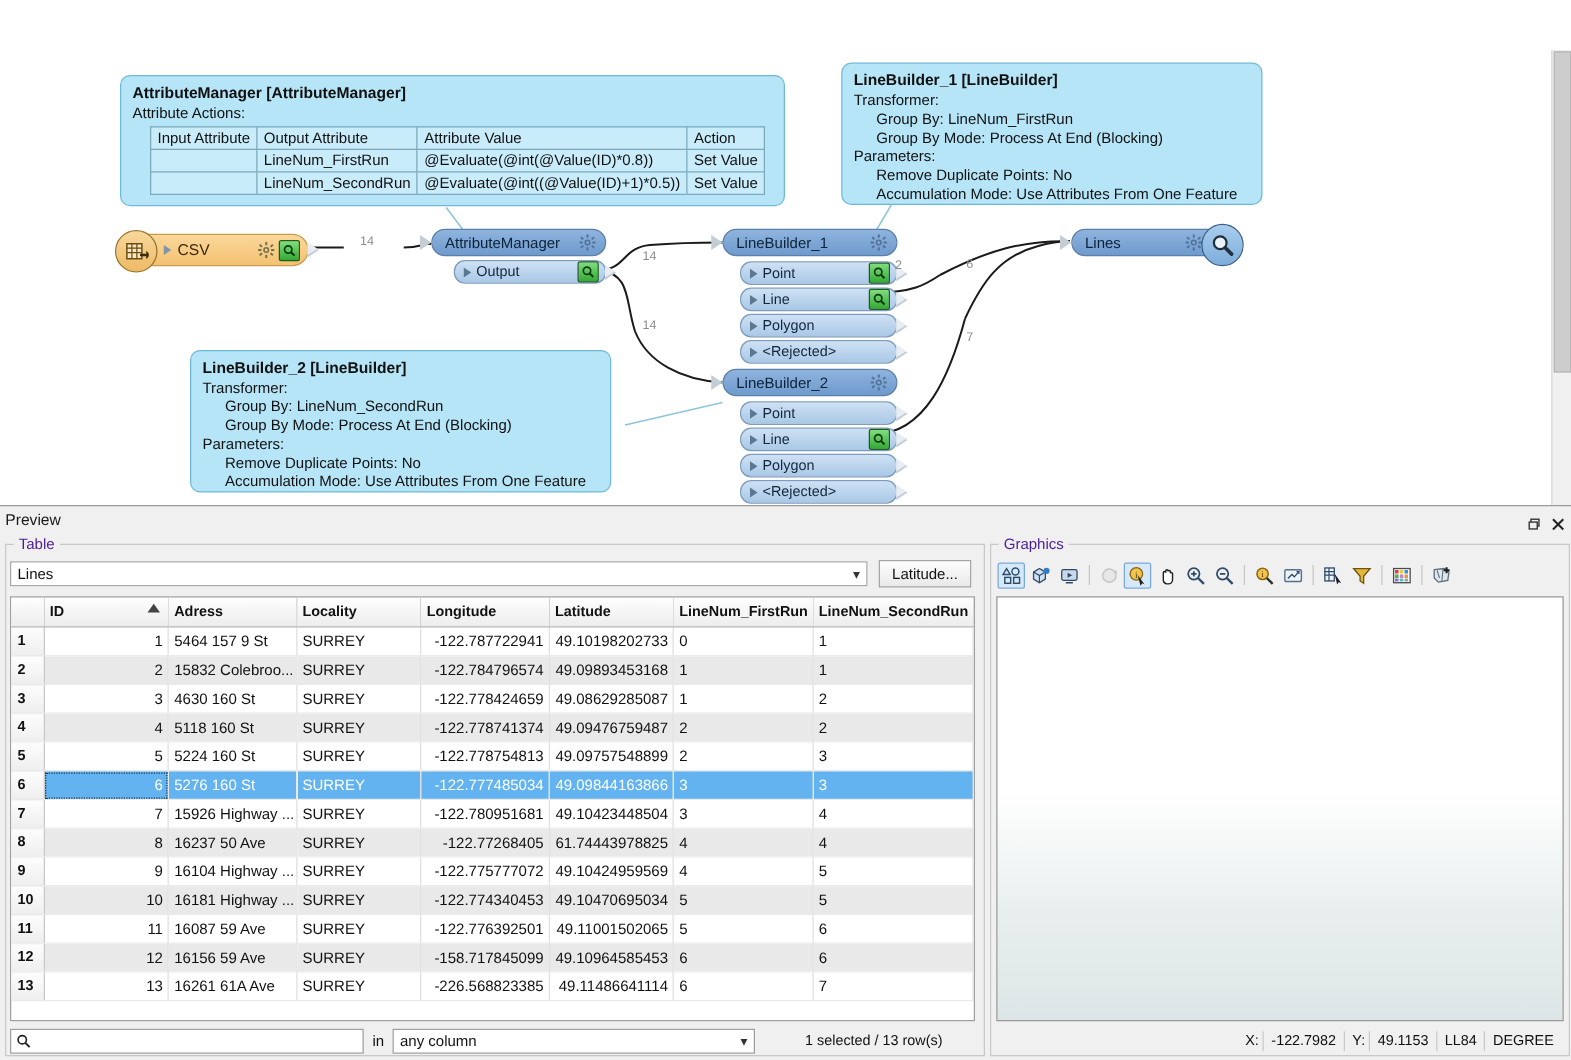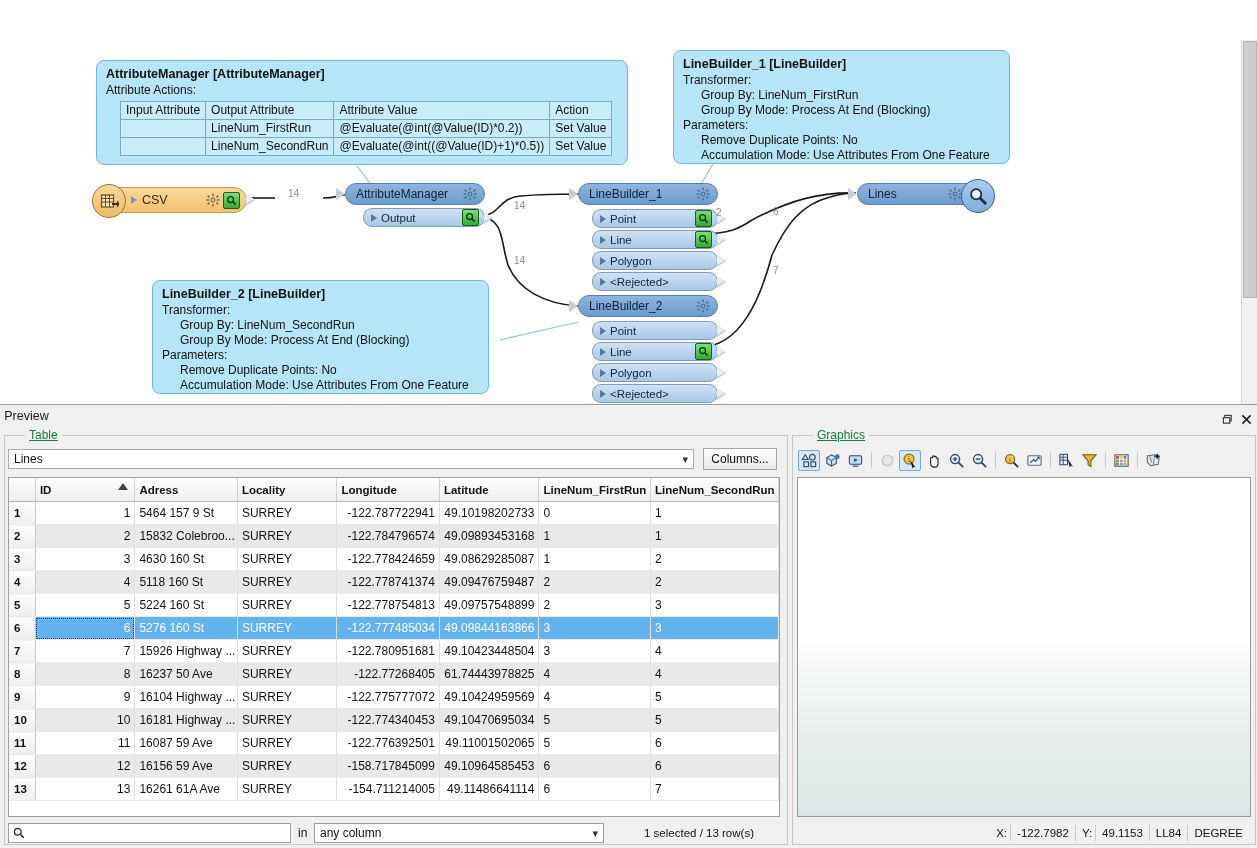--- a/index.html
+++ b/index.html
@@ -86,21 +86,21 @@
   }
   .connlabel{position:absolute;color:#8c8c8c;font-size:10px;}
   #wires{position:absolute;left:0;top:0;width:1257px;height:404px;pointer-events:none;}
 
   
   #preview{position:absolute;left:0;top:404px;width:1257px;height:444px;background:#f0f0f0;border-top:1px solid #9a9a9a;}
   #pv-title{position:absolute;left:-9px;top:4px;font-size:12.5px;color:#1a1a1a;}
   .pvbtn{position:absolute;top:7px;width:16px;height:15px;display:flex;align-items:center;justify-content:center;color:#333;}
   
   .groupbox{position:absolute;border:1px solid #c8c8c8;background:#f0f0f0;}
-  .glabel{position:absolute;background:#f0f0f0;padding:0 4px;font-size:12px;color:#15803d;top:-8px;left:20px;text-decoration:underline;}
+  .glabel{position:absolute;background:#f0f0f0;padding:0 4px;font-size:12px;color:#4c1d95;top:-8px;left:6px;}
 
   
   #tbl-combo{
     position:absolute;left:8px;top:449px;width:686px;height:20px;background:#fff;border:1px solid #aaa;
     font-size:12px;display:flex;align-items:center;padding-left:5px;box-sizing:border-box;color:#111;
   }
   #tbl-combo .caret{position:absolute;right:5px;top:3px;color:#333;font-size:11px;}
   #columns-btn{
     position:absolute;left:703px;top:448px;width:74px;height:22px;border:1px solid #a6a6a6;
     background:linear-gradient(#fdfdfd,#e9e9e9);font-size:12px;display:flex;align-items:center;justify-content:center;
@@ -176,21 +176,21 @@
       <tbody>
           <tr>
         <th>Input Attribute</th>
         <th>Output Attribute</th>
         <th>Attribute Value</th>
         <th>Action</th>
       </tr>
       <tr>
         <td class="empty"></td>
         <td>LineNum_FirstRun</td>
-        <td>@Evaluate(@int(@Value(ID)*0.2))</td>
+        <td>@Evaluate(@int(@Value(ID)*0.8))</td>
         <td>Set Value</td>
       </tr>
       <tr>
         <td class="empty"></td>
         <td>LineNum_SecondRun</td>
         <td>@Evaluate(@int((@Value(ID)+1)*0.5))</td>
         <td>Set Value</td>
       </tr>
     </tbody>
       </table>
@@ -460,21 +460,21 @@
 
   <div class="groupbox" style="left:792px;top:30px;width:462px;height:408px;">
     <span class="glabel">Graphics</span>
   </div>
 </div>
 
 <div id="tbl-combo">
   <span>Lines</span>
   <span class="caret">▾</span>
 </div>
-<div id="columns-btn">Columns...</div>
+<div id="columns-btn">Latitude...</div>
 
 <div id="grid">
   <table class="datagrid">
     <colgroup>
       <col style="width:26px">
         <col style="width:98px">
         <col style="width:101px">
         <col style="width:98px">
       <col style="width:101px">
         <col style="width:98px">
@@ -615,21 +615,21 @@
           <td class="num">-158.717845099</td>
           <td class="num">49.10964585453</td>
           <td>6</td>
           <td>6</td>
         </tr>
         <tr>
           <td class="rownum">13</td>
           <td class="num">13</td>
           <td>16261 61A Ave</td>
           <td>SURREY</td>
-          <td class="num">-154.711214005</td>
+          <td class="num">-226.568823385</td>
           <td class="num">49.11486641114</td>
           <td>6</td>
           <td>7</td>
         </tr>
       </tbody>
   </table>
 </div>
 
 <div id="search-wrap">
   <span style="display:flex;align-items:center;margin-right:3px;">

